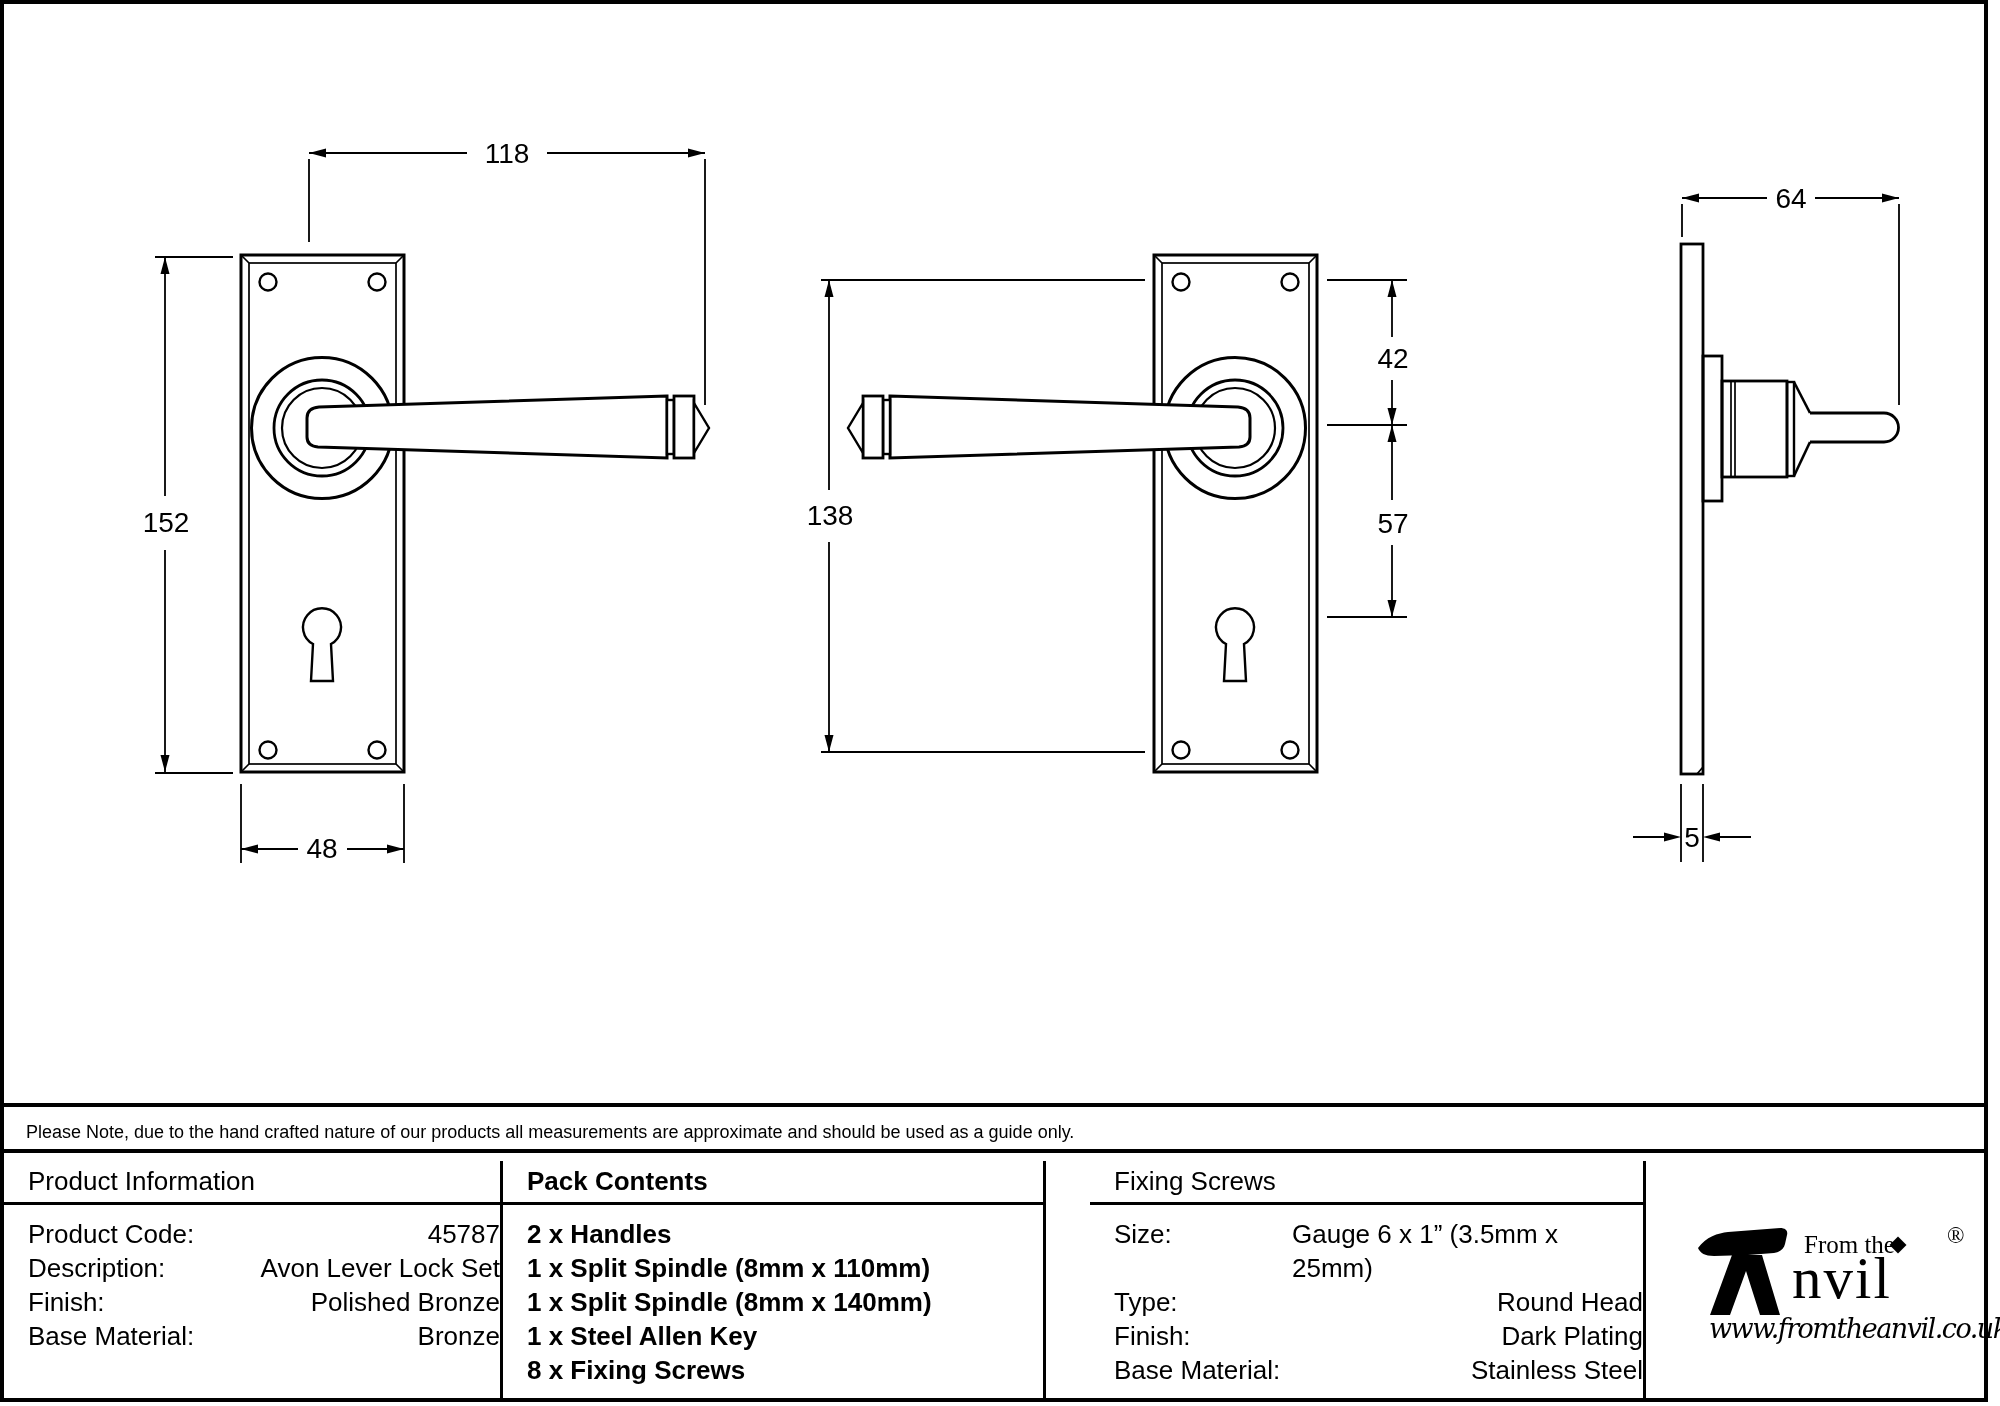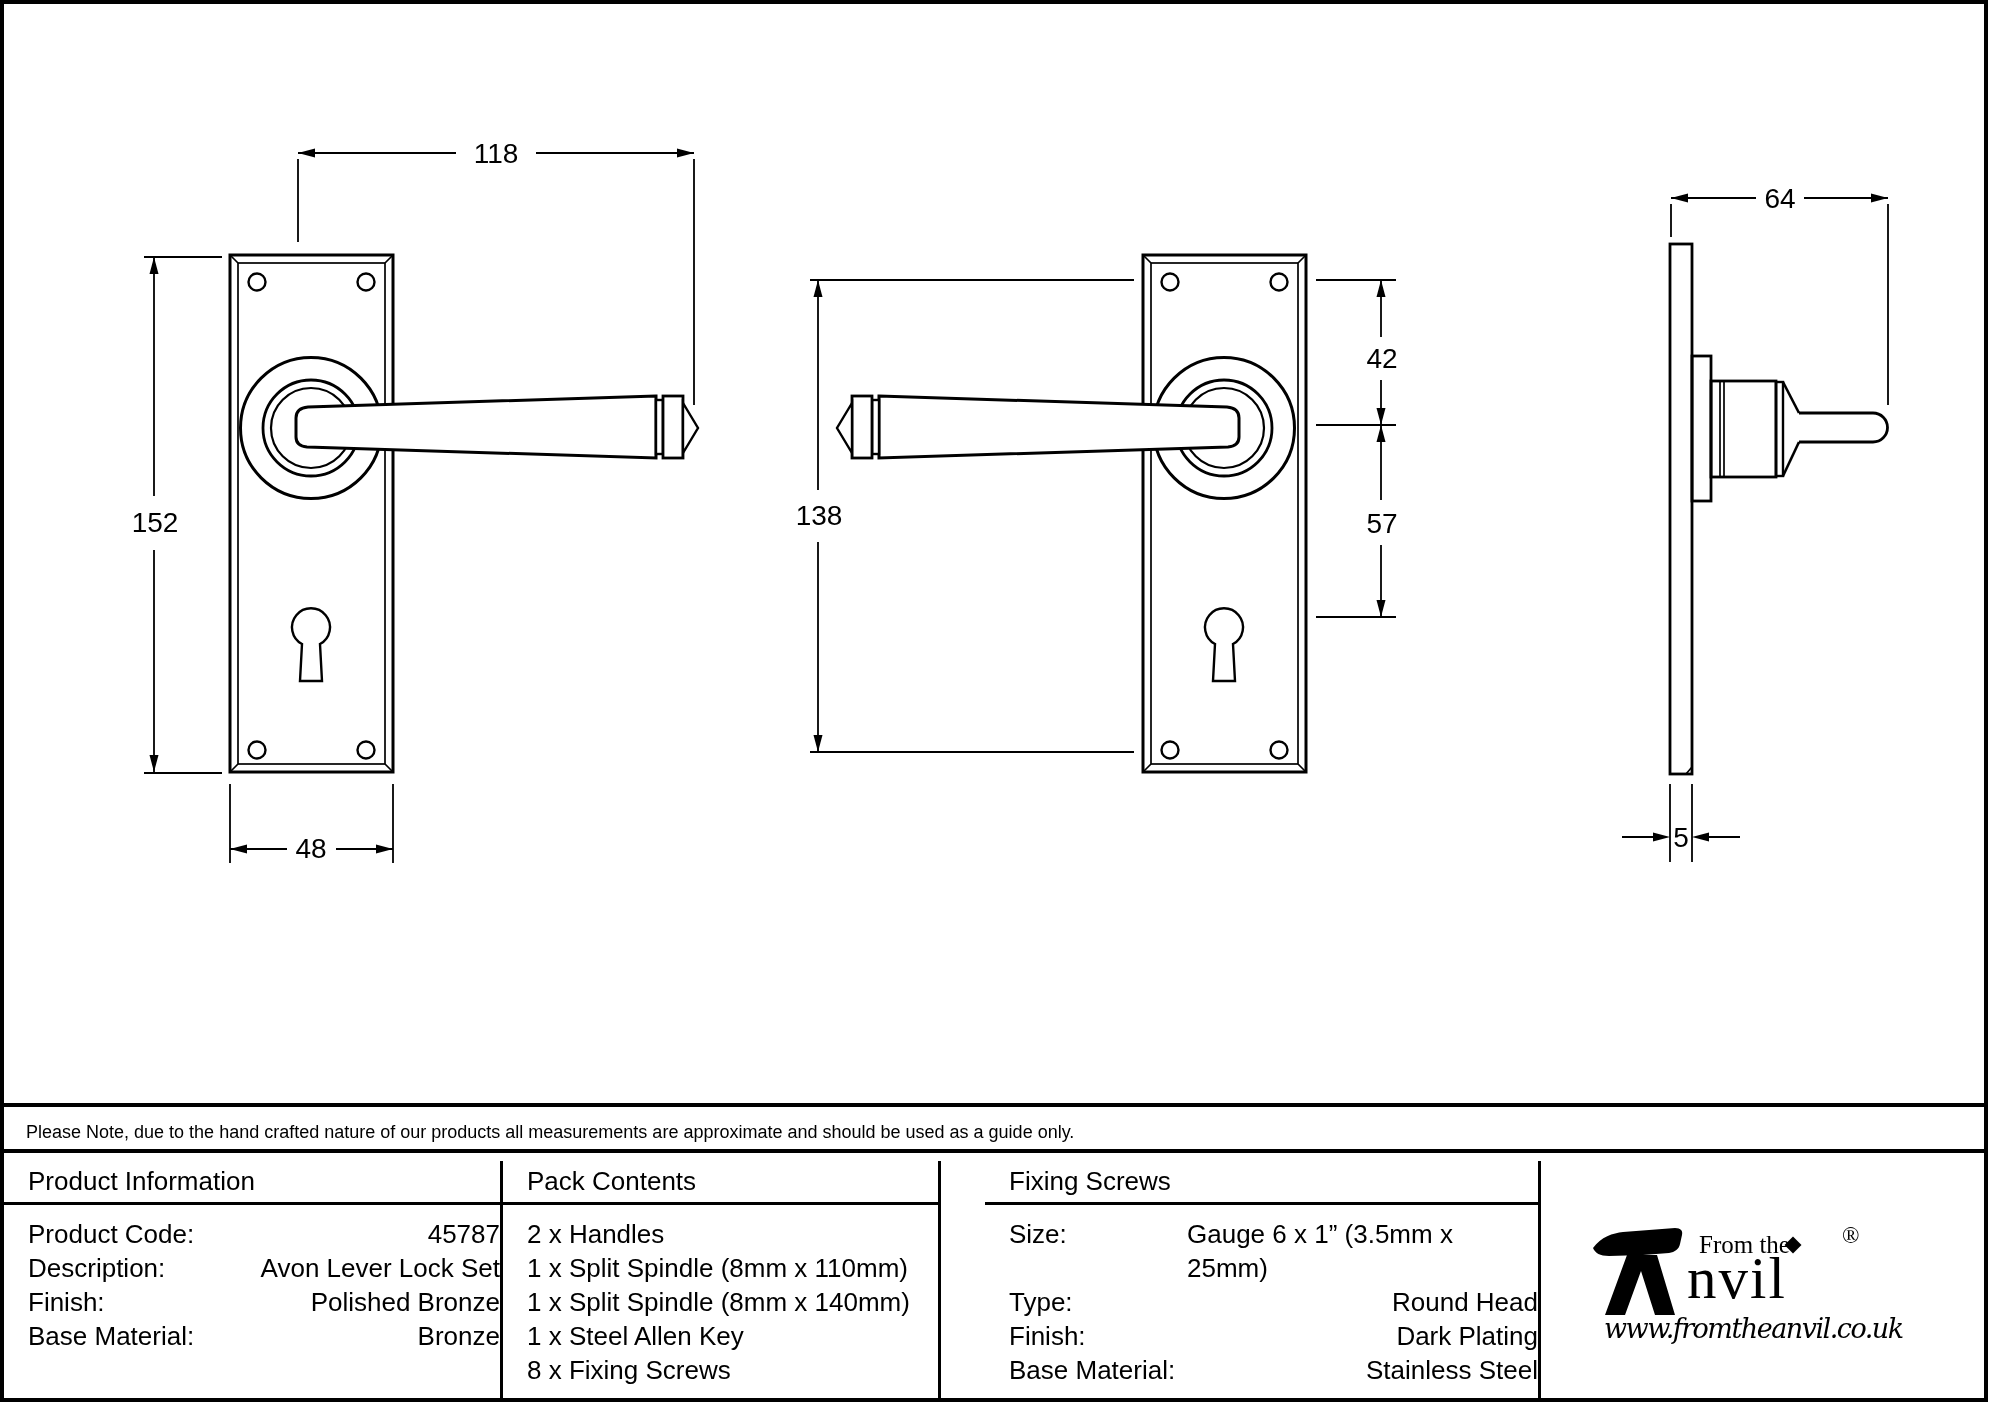--- a/index.html
+++ b/index.html
@@ -1,24 +1,24 @@
 <!DOCTYPE html>
 <html><head>
 <meta charset="utf-8">
 <style>
   html,body{margin:0;padding:0;background:#ffffff;}
   .page{position:relative;width:2000px;height:1406px;background:#fff;font-family:"Liberation Sans",sans-serif;color:#000;overflow:hidden;}
   .sheet{position:absolute;left:0;top:0;width:1980px;height:1394px;border:4px solid #000;}
-  .drawing-area{position:absolute;left:0;top:0;width:1980px;height:1099px;}
+  .drawing-area{position:absolute;left:0;top:0;width:1980px;height:1099px;padding-left:11px;}
   .note-bar{position:absolute;left:0;top:1099px;width:1980px;height:50px;border-top:4px solid #000;border-bottom:4px solid #000;line-height:50px;font-size:18px;padding-left:22px;box-sizing:border-box;}
   .info-table{position:absolute;left:0;top:1157px;width:1980px;height:237px;display:flex;}
   .col{box-sizing:border-box;height:100%;}
   .col-border{border-right:3px solid #000;}
   .col1{width:499px;}
-  .col2{width:438px;}
+  .col2{width:543px;font-weight:bold;}
   .col3{width:556px;margin-left:44px;}
   .col4{width:334px;position:relative;}
   .col-header{height:44px;border-bottom:3px solid #000;box-sizing:border-box;font-size:26px;padding-left:24px;display:flex;align-items:center;}
   .col-content{padding-top:12px;font-size:26px;line-height:34px;}
   .kv-row{display:flex;padding-left:24px;justify-content:space-between;}
   .kv-label{width:178px;flex:none;}
   .pc-item{padding-left:24px;}
   .dim-text{font-family:"Liberation Sans",sans-serif;font-size:28px;fill:#000;}
   svg line,svg rect,svg circle,svg path,svg polyline{vector-effect:none;}
   

